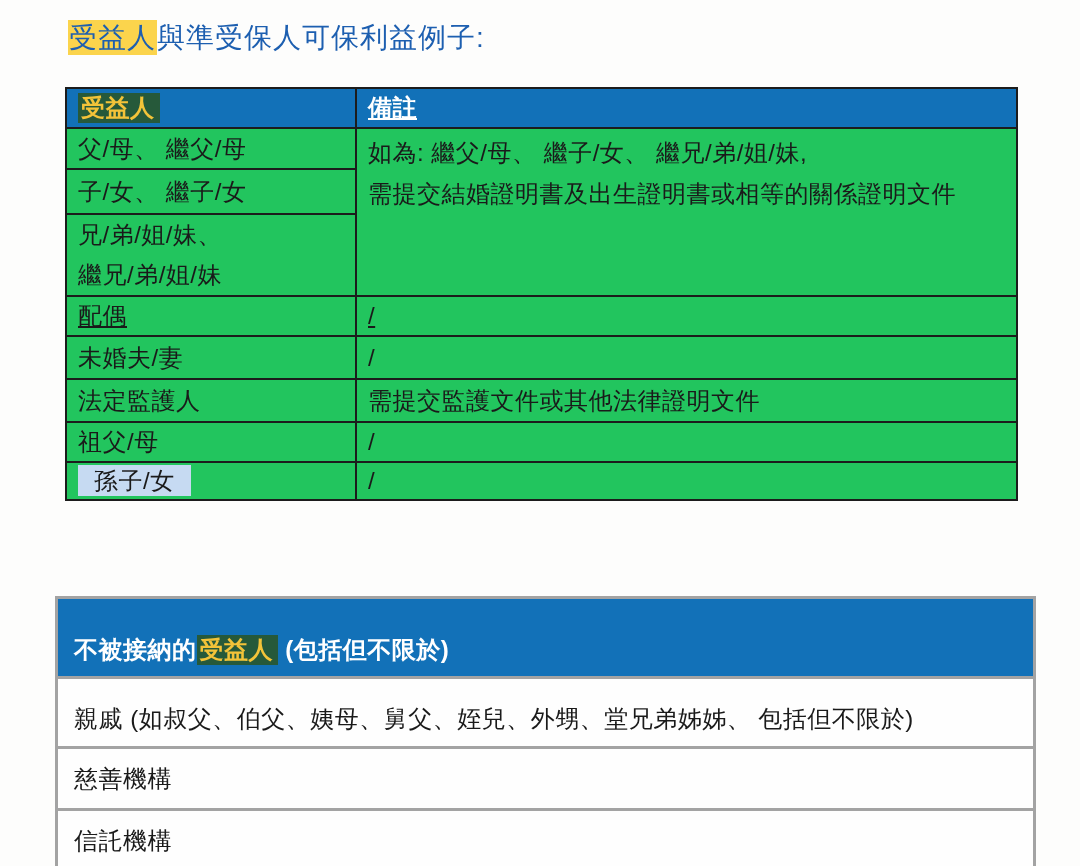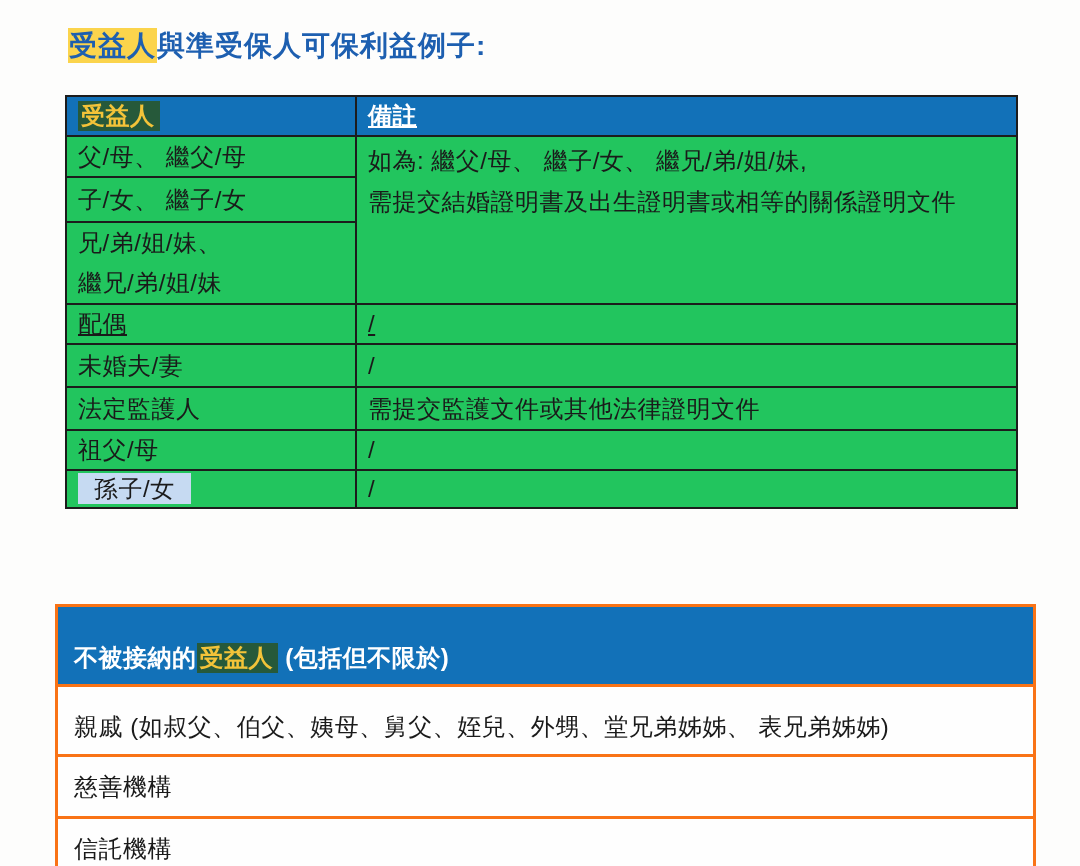--- a/index.html
+++ b/index.html
@@ -8,23 +8,23 @@
     width: 1080px;
     height: 866px;
     overflow: hidden;
     background: #fdfdfc;
     font-family: "Liberation Sans", "DejaVu Sans", sans-serif;
     color: #1a1a1a;
   }
 
   
   .page-title {
-    margin: 27px 0 0 68px;
+    margin: 19px 0 0 68px;
     font-size: 28px;
-    font-weight: bold;
+    font-weight: normal;
     color: #1d5fb0;
     letter-spacing: 1px;
   }
   .page-title .hl-yellow {
     background: #fbd44c;
     padding: 2px 1px;
   }
 
   
   table.t1 {
@@ -76,21 +76,21 @@
 
   
   table.t2 {
     margin: 95px 0 0 55px;
     border-collapse: collapse;
     width: 981px;
     font-size: 24px;
     letter-spacing: 0.5px;
   }
   table.t2 td {
-    border: 3px solid #f97316;
+    border: 3px solid #a3a3a3;
     padding: 0 16px;
     vertical-align: middle;
     background: #fefefe;
   }
   table.t2 tr.hdr2 td {
     background: #1271b8;
     height: 53px;
     color: #ffffff;
     font-weight: bold;
     padding-top: 14px;
@@ -155,21 +155,21 @@
     </tr>
   </tbody>
 </table>
 
 <table class="t2">
   <tbody>
     <tr class="hdr2">
       <td><span>不被接納的</span><span class="hl-green">受益人</span><span> (包括但不限於)</span></td>
     </tr>
     <tr class="x1">
-      <td>親戚 (如叔父、伯父、姨母、舅父、姪兒、外甥、堂兄弟姊姊、 表兄弟姊姊)</td>
+      <td>親戚 (如叔父、伯父、姨母、舅父、姪兒、外甥、堂兄弟姊姊、 包括但不限於)</td>
     </tr>
     <tr class="x2">
       <td>慈善機構</td>
     </tr>
     <tr class="x3">
       <td>信託機構</td>
     </tr>
   </tbody>
 </table>
 

